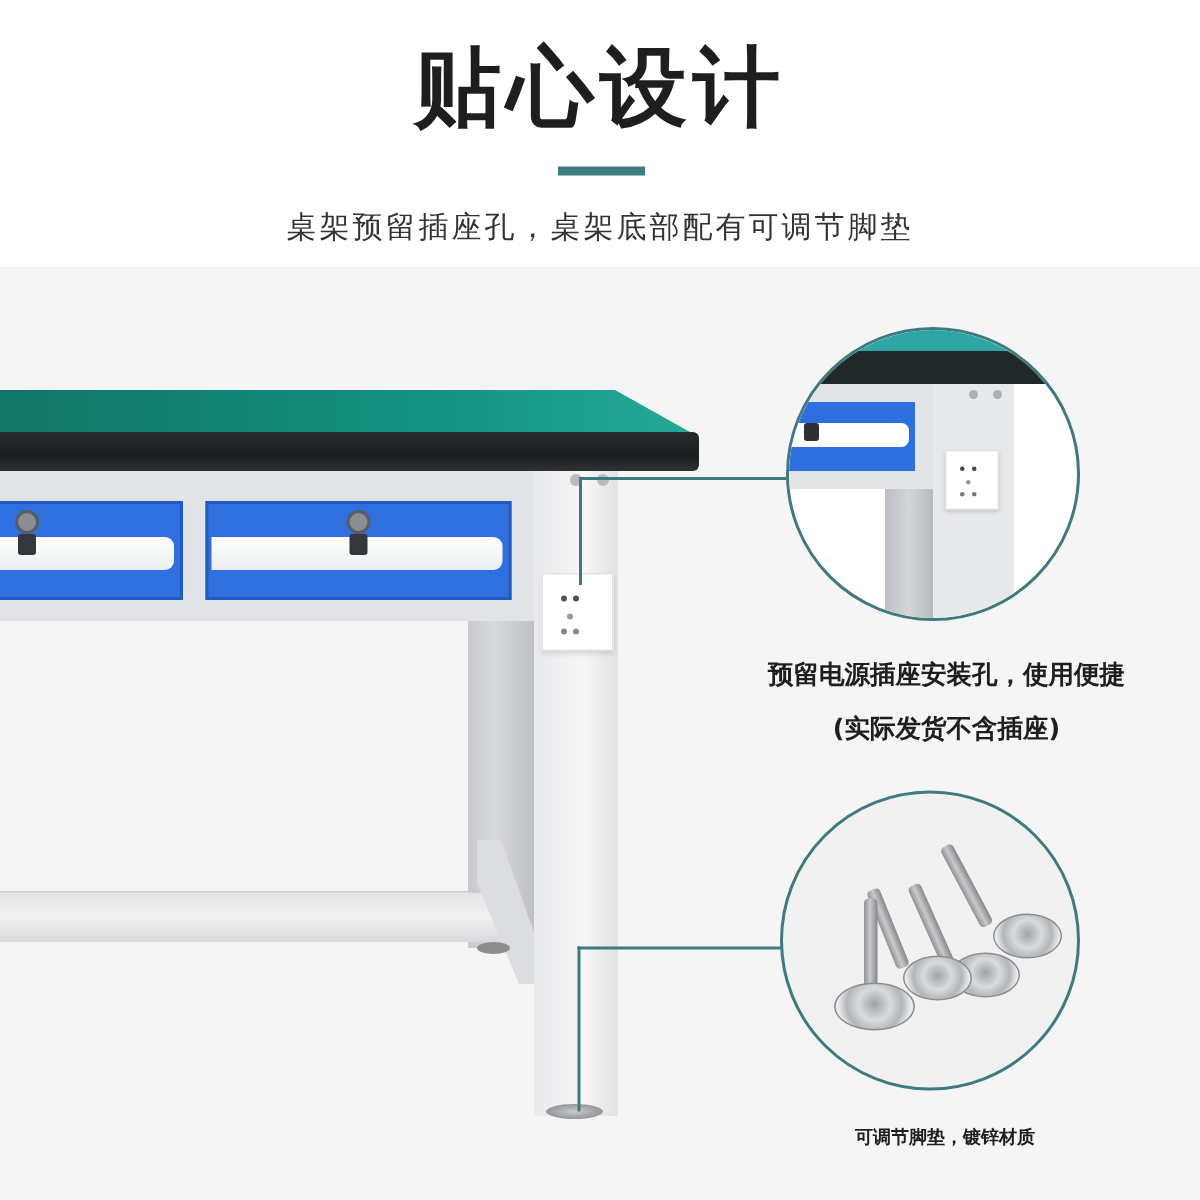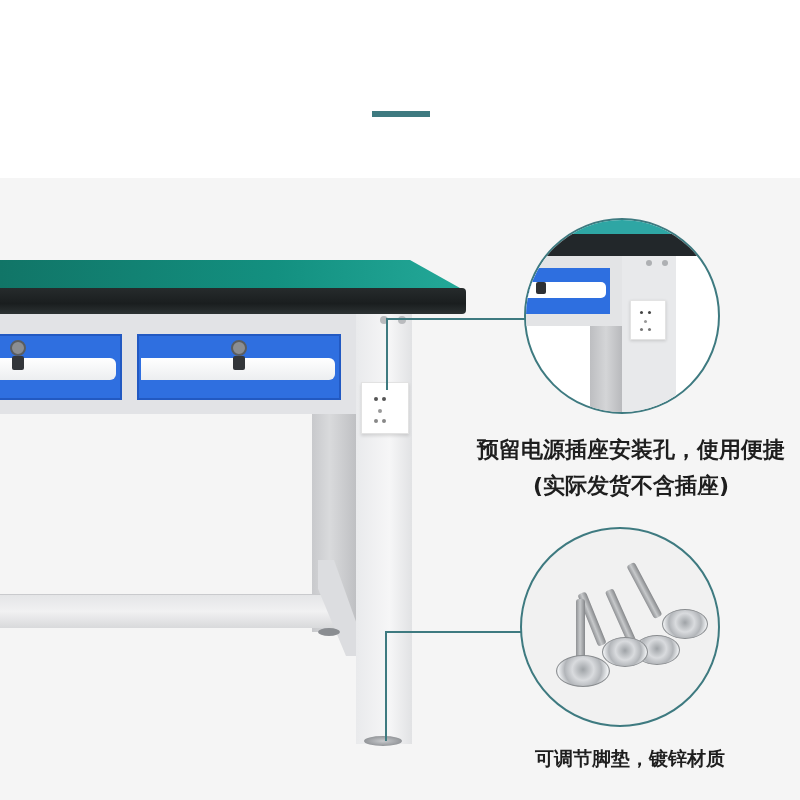--- a/index.html
+++ b/index.html
@@ -47,30 +47,32 @@
   .c1 .c-leg { position: absolute; left: 96px; top: 36px; width: 54px; height: 170px; background: #e8e9eb; }
   .c1 .c-back { position: absolute; left: 64px; top: 106px; width: 32px; height: 100px; background: linear-gradient(90deg, #bdbec1, #d4d5d7, #b8b9bc); }
   .c1 .c-socket { position: absolute; left: 104px; top: 80px; width: 36px; height: 40px; background: #ffffff; border: 1px solid #e3e3e3; box-shadow: 0 1px 3px rgba(0,0,0,0.15); }
   .c1 .c-socket .hole { position: absolute; width: 3px; height: 3px; background: #444; border-radius: 50%; }
   .c1 .c-bolt { position: absolute; top: 40px; width: 6px; height: 6px; border-radius: 50%; background: #aeb0b3; }
 
   .screw { position: absolute; }
   .screw .stem { position: absolute; width: 9px; height: 46px; background: linear-gradient(90deg, #8f9194, #c7c9cb 45%, #85878a); border-radius: 3px; transform-origin: bottom center; }
   .screw .pad { position: absolute; width: 46px; height: 30px; border-radius: 50%; background: radial-gradient(circle at 50% 45%, #9fa3a7 0%, #d9dbde 35%, #b2b5b9 60%, #eef0f2 80%, #8d9094 100%); border: 1px solid #8a8d90; }
 
-  .caption { position: absolute; text-align: center; color: #1e1e1e; font-weight: bold; font-size: 22px; line-height: 28px; }
+  .caption { position: absolute; text-align: center; color: #1e1e1e; font-weight: bold; font-size: 17px; line-height: 28px; }
   .cap1 { left: 476px; top: 436px; width: 310px; }
   .cap2 { left: 476px; top: 472px; width: 310px; }
-  .cap3 { left: 490px; top: 744px; width: 280px; font-size: 19px; }
+  .cap3 { left: 490px; top: 744px; width: 280px; font-size: 12px; }
 </style>
 </head>
 <body>
 
 <div class="header">
+  <div class="title">贴心设计</div>
   <div class="accent-bar" style="background:#3e7a80;"></div>
+  <div class="subtitle">桌架预留插座孔，桌架底部配有可调节脚垫</div>
 </div>
 
 <div class="desk">
   <div class="leg-back"></div>
   <div class="crossbar"></div>
   <div class="brace"></div>
   <div class="foot-back"></div>
   <div class="desk-top"></div>
   <div class="desk-edge"></div>
   <div class="apron"></div>

